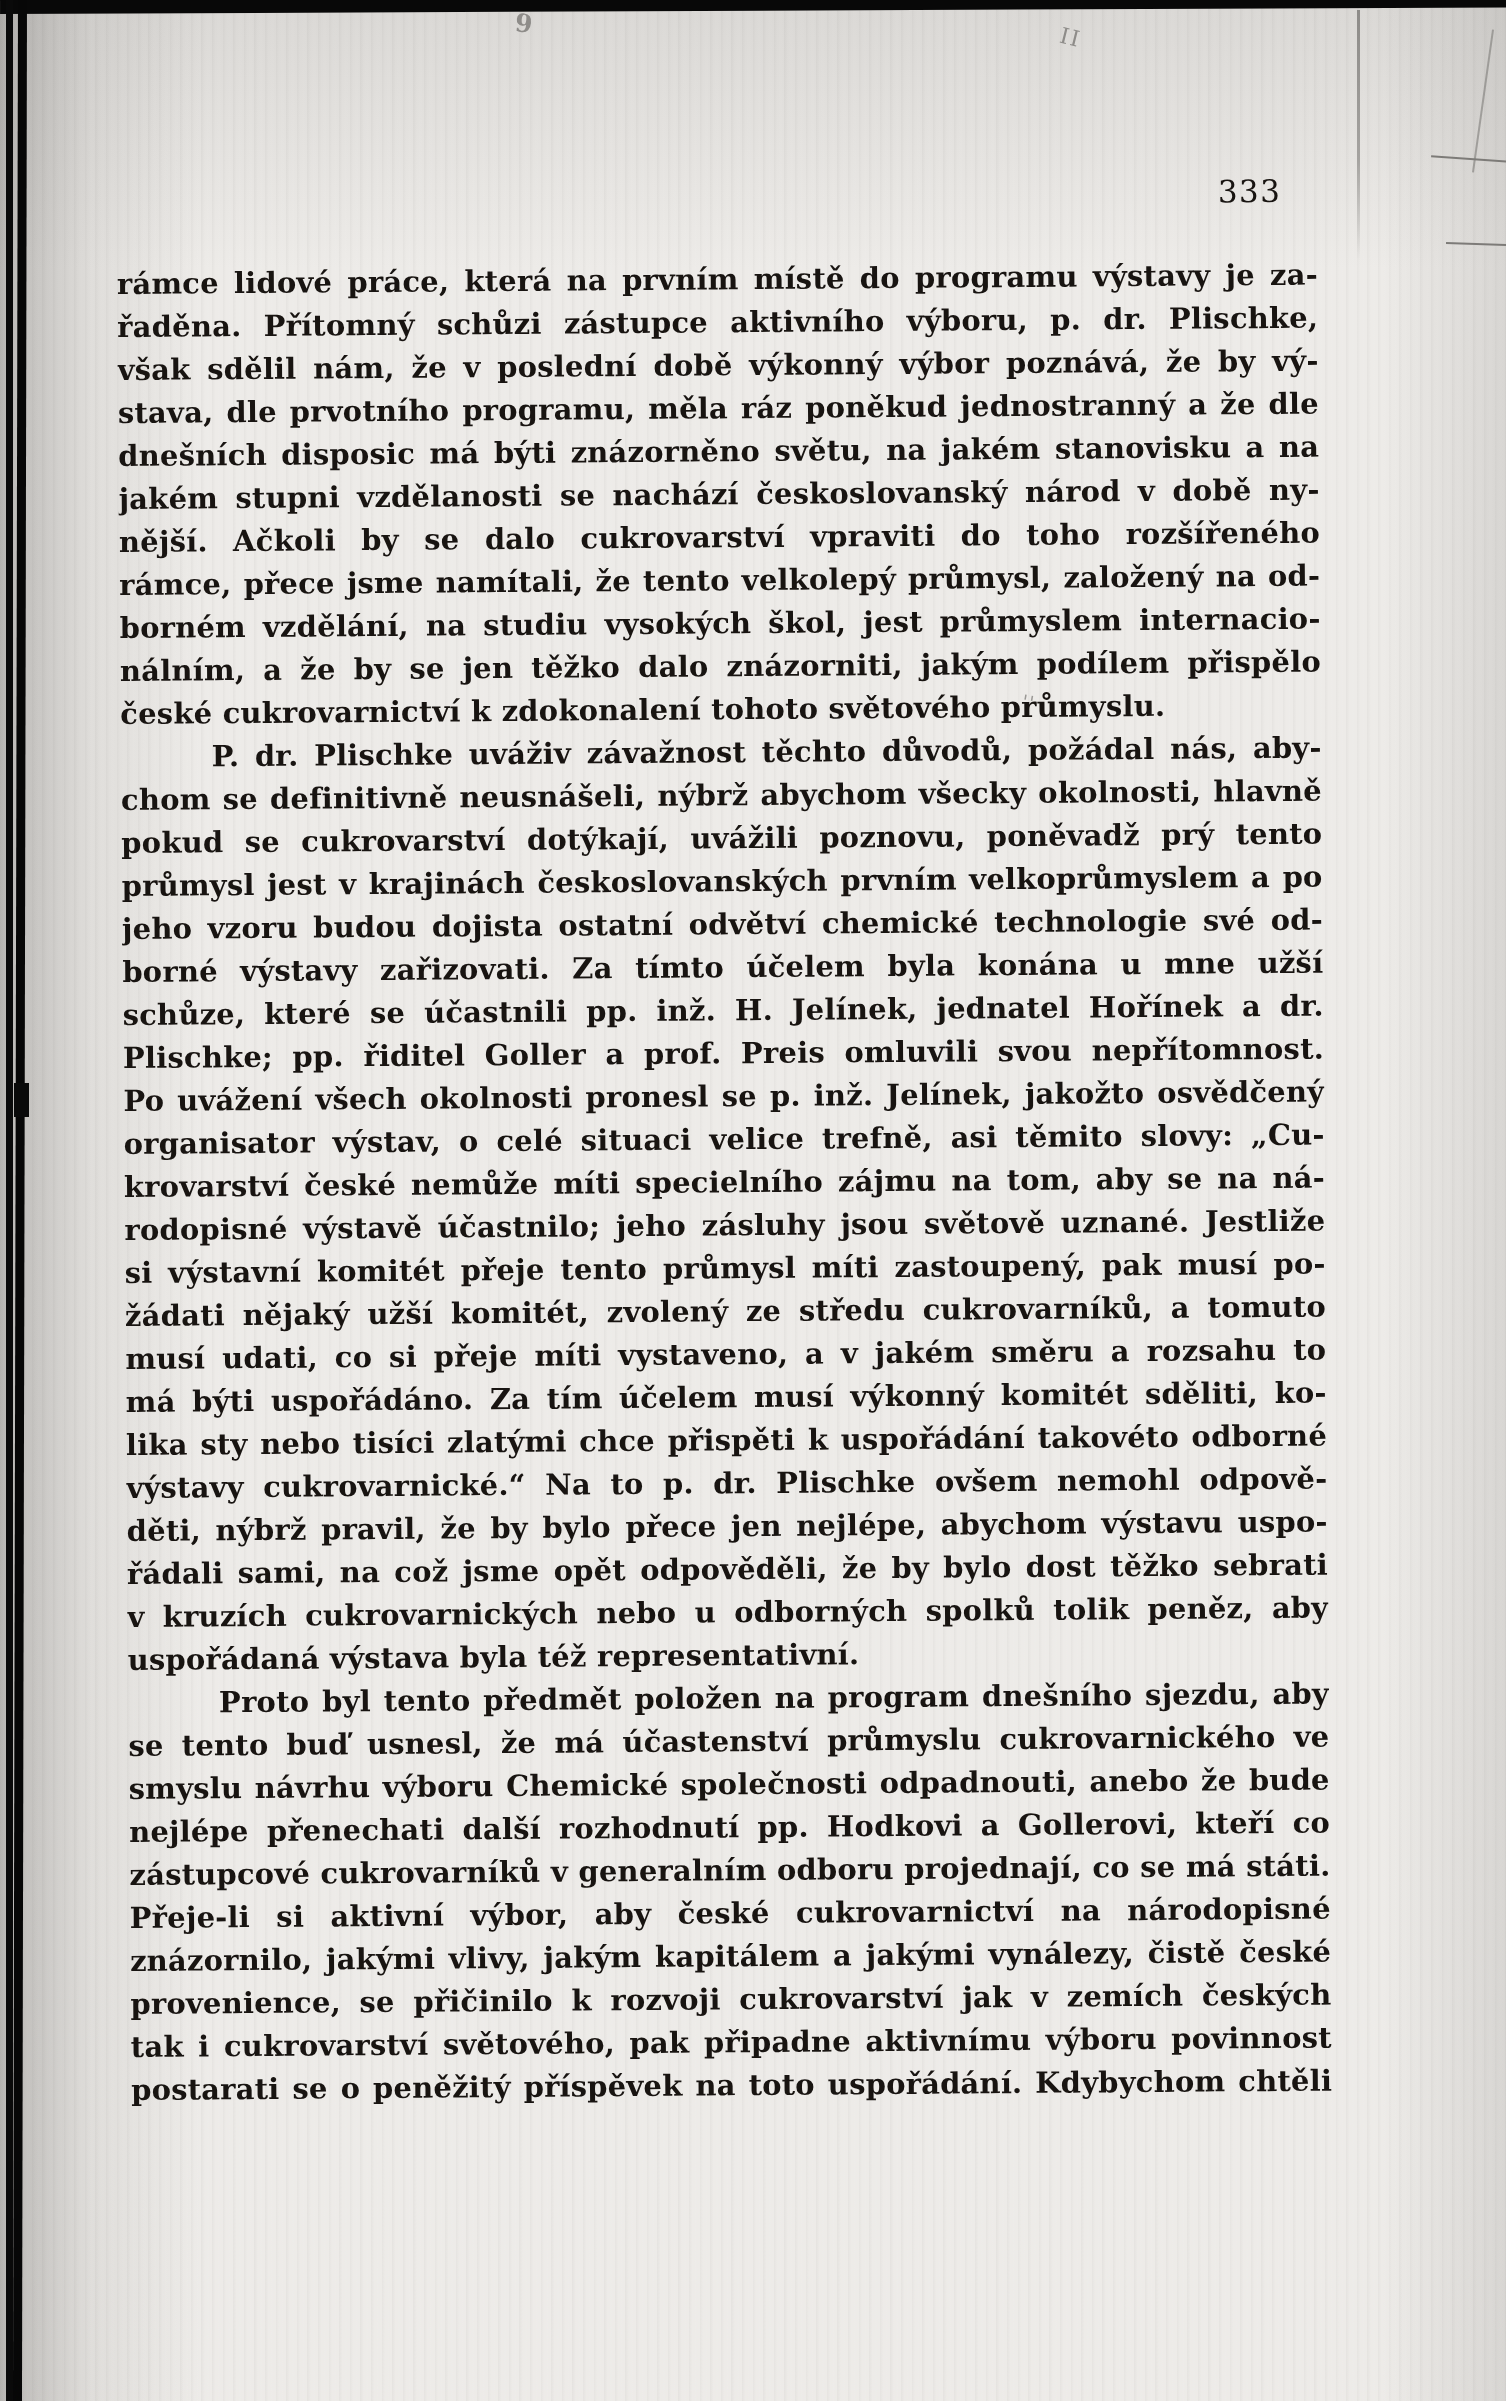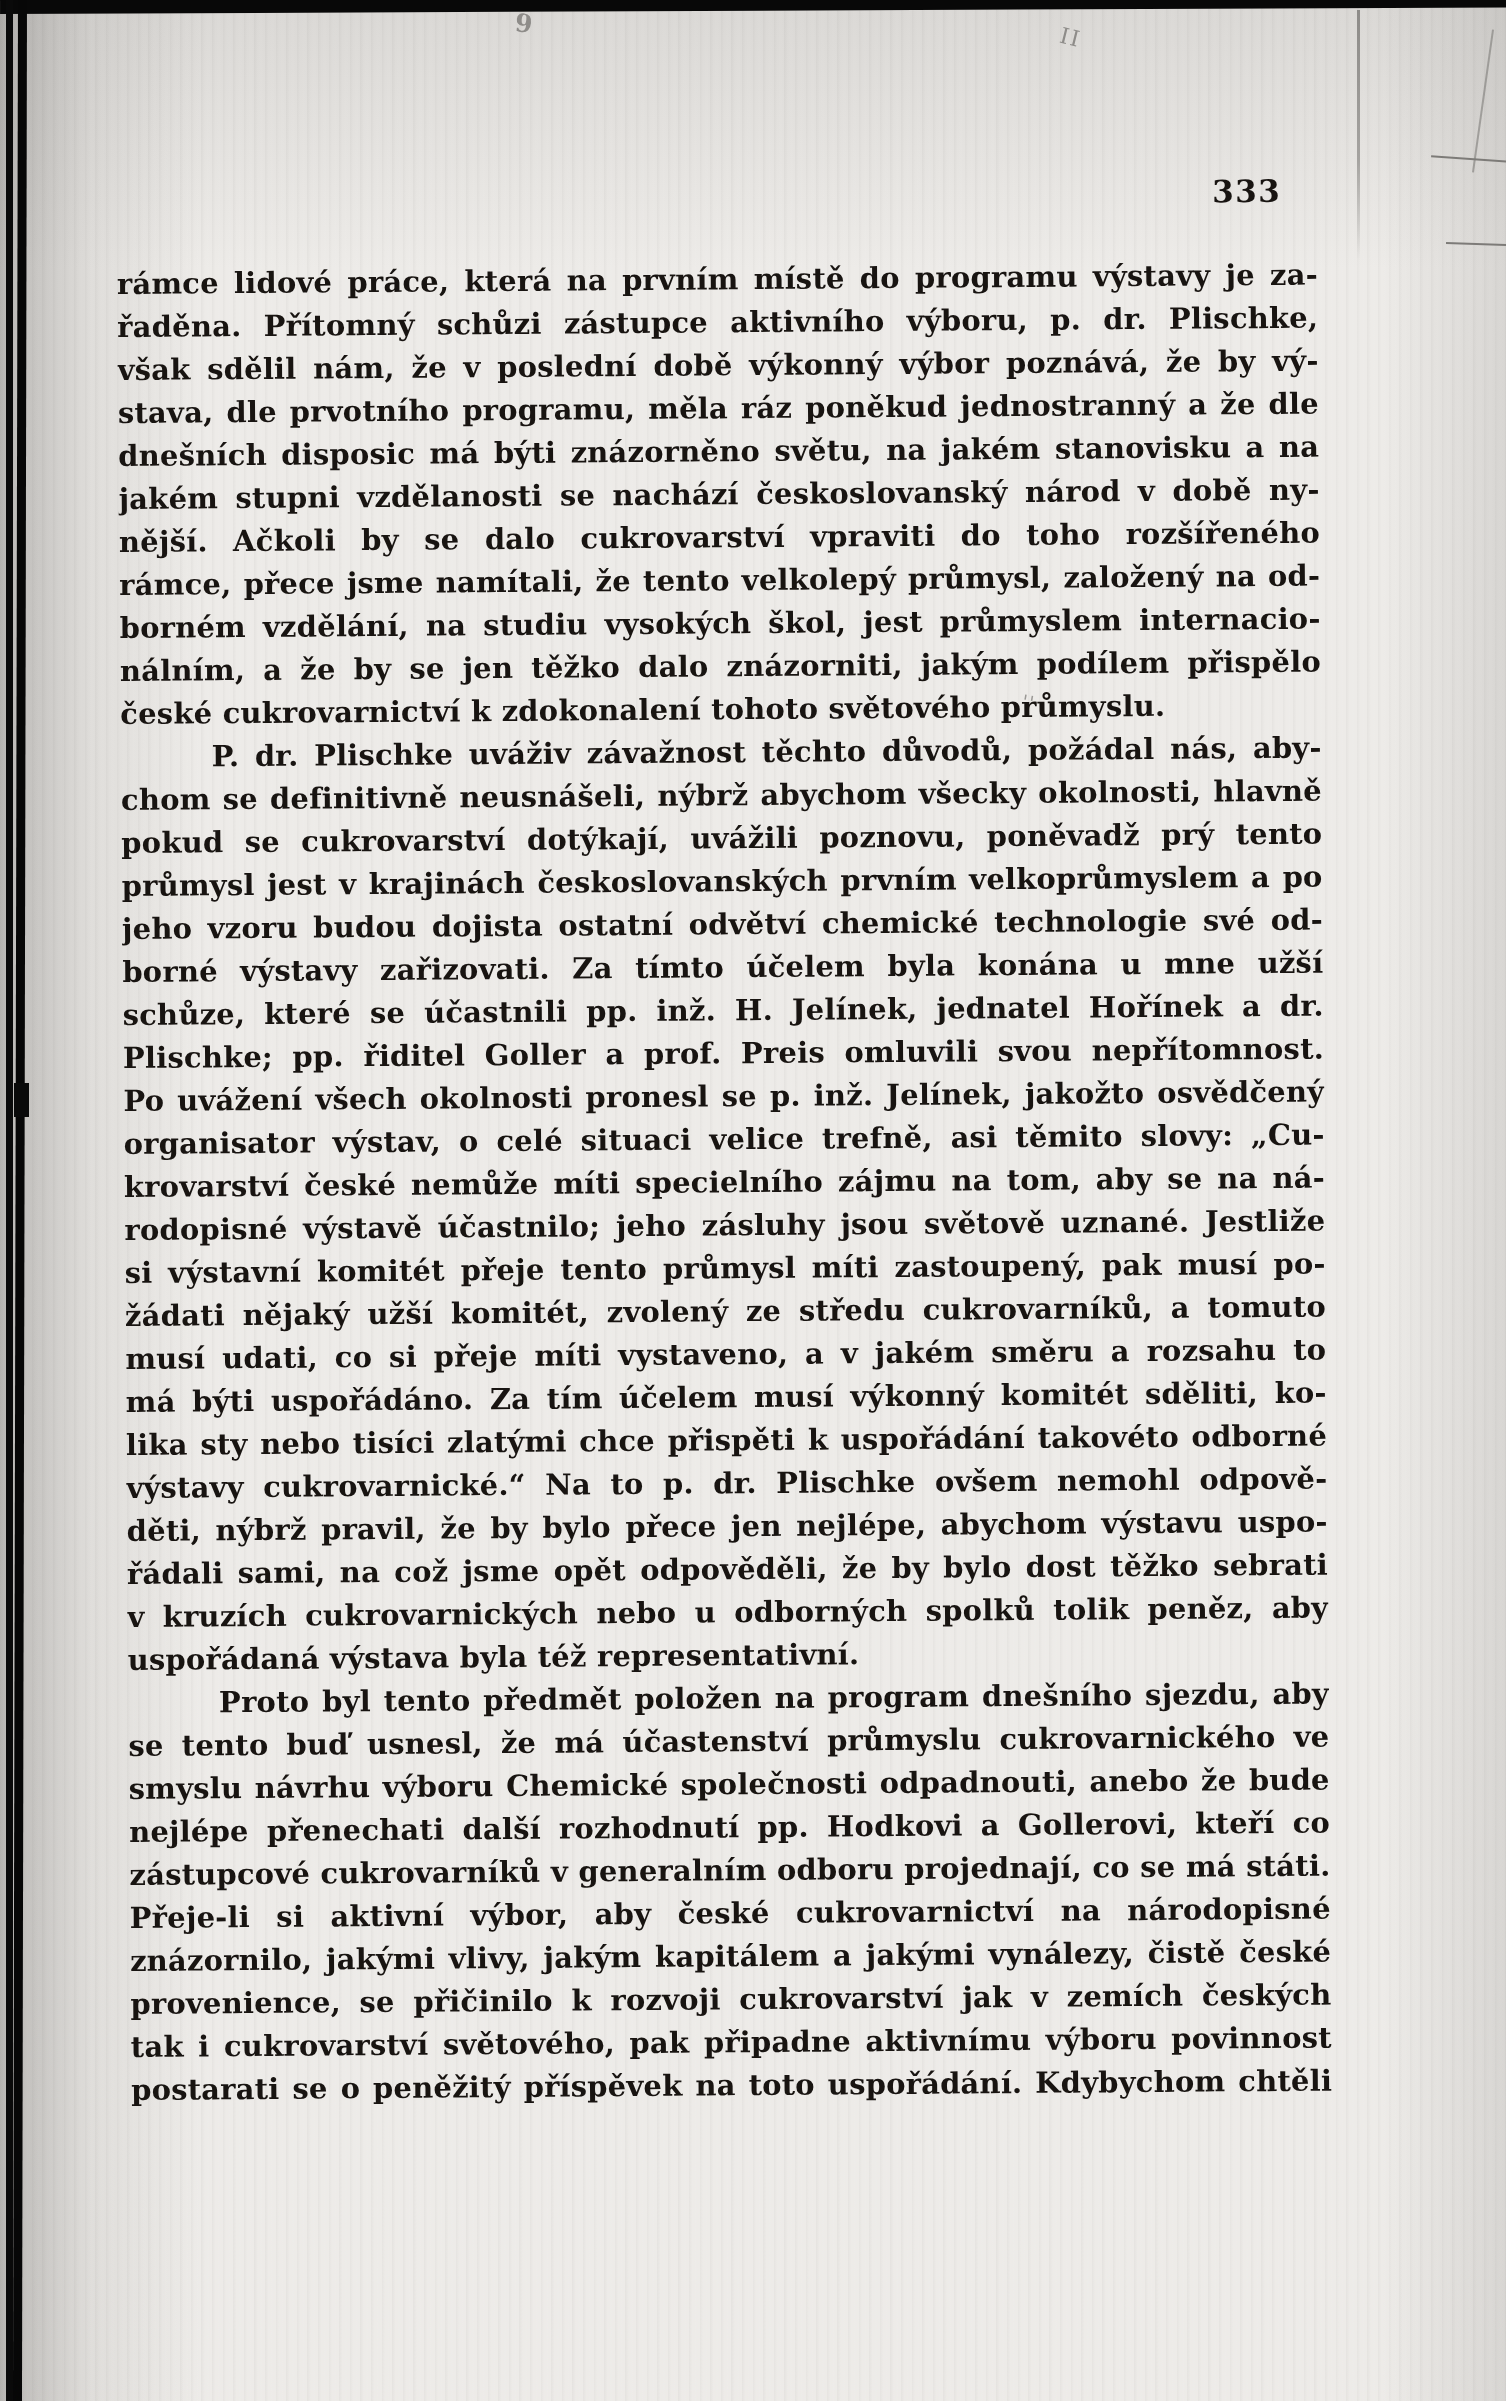--- a/index.html
+++ b/index.html
@@ -71,21 +71,21 @@
   .mark-ticks { left: 1022px; top: 691px; font-size: 19px; letter-spacing: 1.4px; transform: rotate(10deg); color: #9a9895; }
   
   .content {
     position: absolute; left: 124px; top: 263px; width: 1201px;
     transform: rotate(-0.45deg);
     transform-origin: 0 50%;
     color: #181411;
   }
   .page-number {
     position: absolute; top: -81px; right: 36px;
-    font-size: 31px; font-weight: 700;
+    font-size: 31px; font-weight: 400;
     letter-spacing: 1.4px;
   }
   .text-block { position: relative; width: 1201px; }
   .line {
     height: 43px;
     line-height: 43px;
     overflow: hidden;
     font-size: 29px;
     font-weight: 700;
     white-space: normal;

